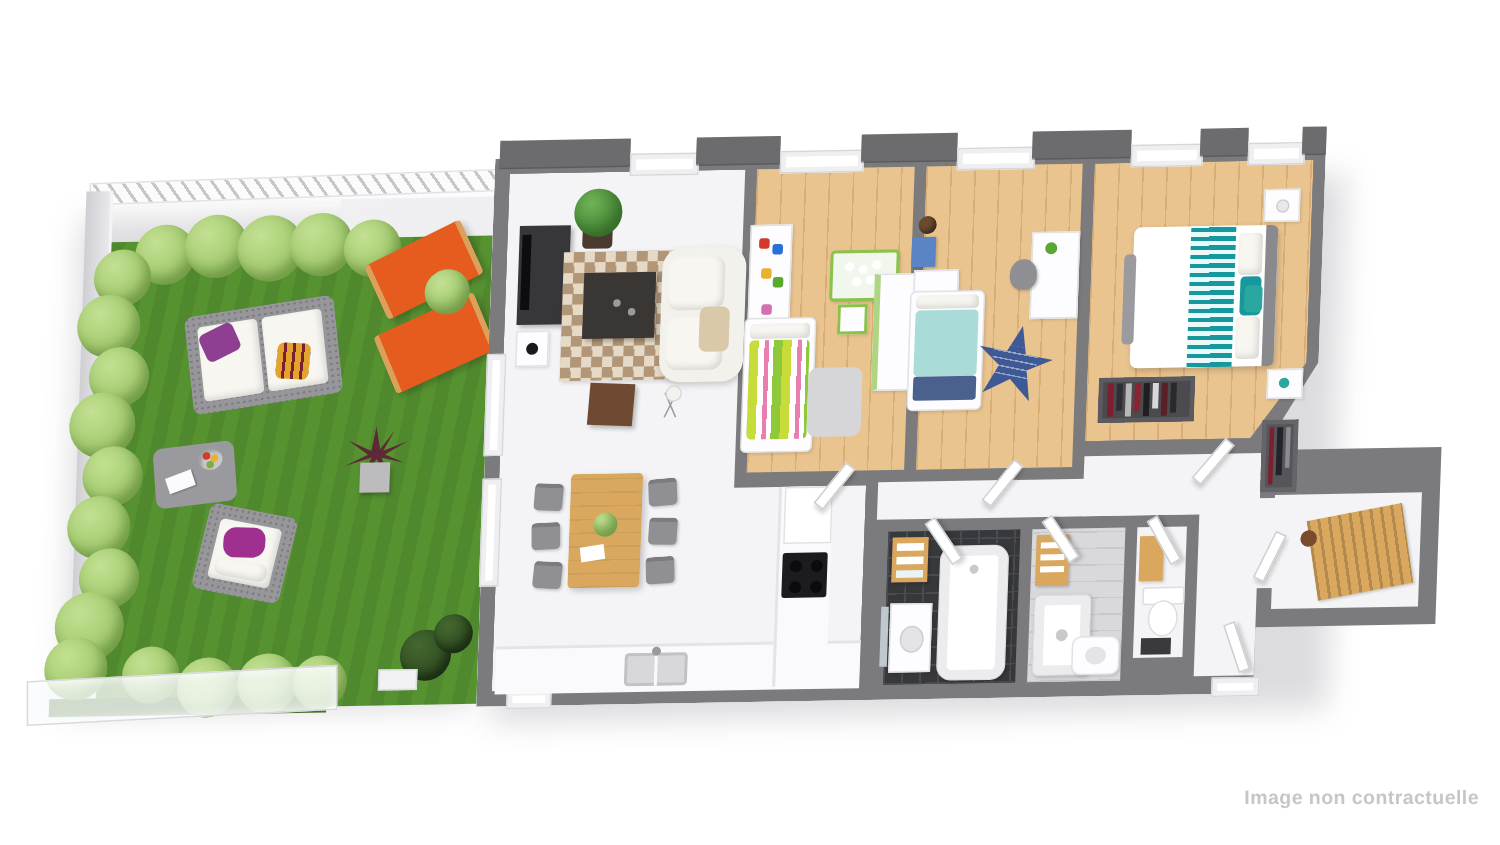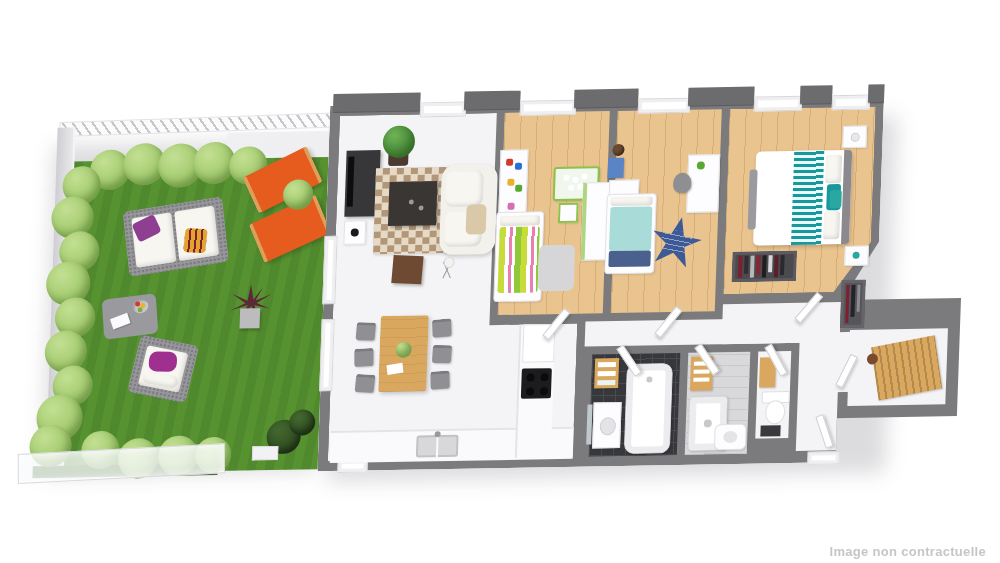--- a/index.html
+++ b/index.html
@@ -62,21 +62,21 @@
   .star:after{content:"";position:absolute;inset:30% 20%;
         background:repeating-linear-gradient(0deg,rgba(255,255,255,.45) 0 1px,rgba(0,0,0,0) 1px 5px);}
   .chair{width:19px;height:15px;background:#909094;border-radius:3px;border-top:3px solid #7c7c80;
          box-shadow:1px 1px 2px rgba(0,0,0,.2);}
   .tub{background:#fff;border:1px solid #dedee2;border-radius:10px;box-shadow:inset 0 0 0 6px #ececef,1px 1px 3px rgba(0,0,0,.2);}
   .burners{width:8px;height:8px;border-radius:50%;background:#0b0b0d;
            box-shadow:14px 0 0 0 #0b0b0d,0 14px 0 0 #0b0b0d,14px 14px 0 0 #0b0b0d;}
   .clothes{display:flex;gap:2px;align-items:flex-start;}
   .clothes i{display:block;width:4px;height:100%;}
 
-  .watermark{position:absolute;right:14px;bottom:4px;font-size:13px;font-weight:bold;
+  .watermark{position:absolute;right:14px;bottom:24px;font-size:13px;font-weight:bold;
              color:var(--watermark);letter-spacing:.3px;}
 </style>
 </head>
 <body>
 
 <div class="page">
   <div class="scene">
 
     <div class="a shadow" style="left:340px;top:115px;width:558px;height:356px;"></div>
     <div class="a shadow" style="left:55px;top:130px;width:270px;height:330px;"></div>

